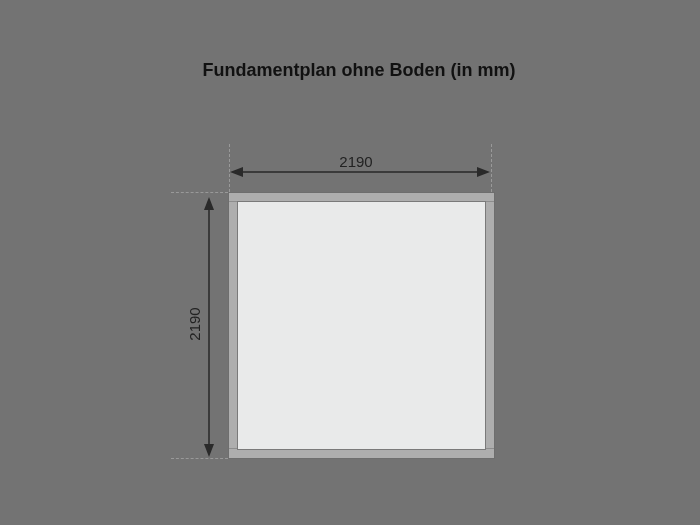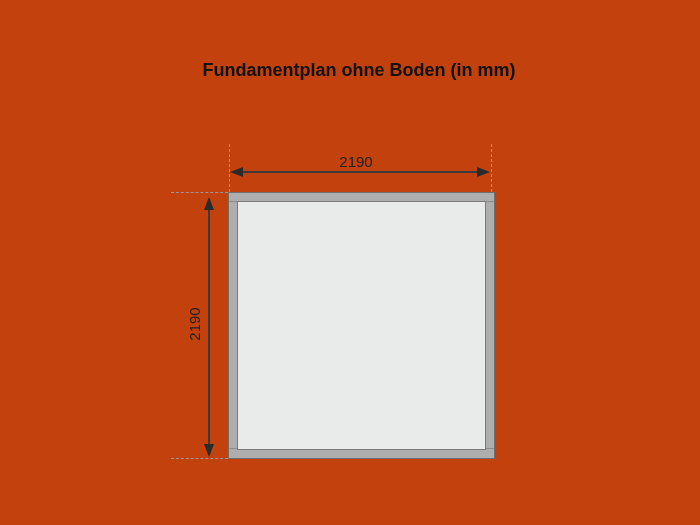--- a/index.html
+++ b/index.html
@@ -4,21 +4,21 @@
 <style>
   html,body{margin:0;padding:0;}
   body{
     width:700px;height:525px;
     background:#ffffff;
     font-family:"Liberation Sans", sans-serif;
     position:relative;
     overflow:hidden;
   }
   .canvas{
-    position:absolute;left:0;top:0;width:700px;height:525px;background:#c2410c;
+    position:absolute;left:0;top:0;width:700px;height:525px;background:#737373;
   }
   
   .title{
     position:absolute;top:60px;left:9px;width:700px;
     text-align:center;
     font-size:18px;font-weight:bold;color:#111111;
     letter-spacing:0px;
     white-space:nowrap;
   }
   

